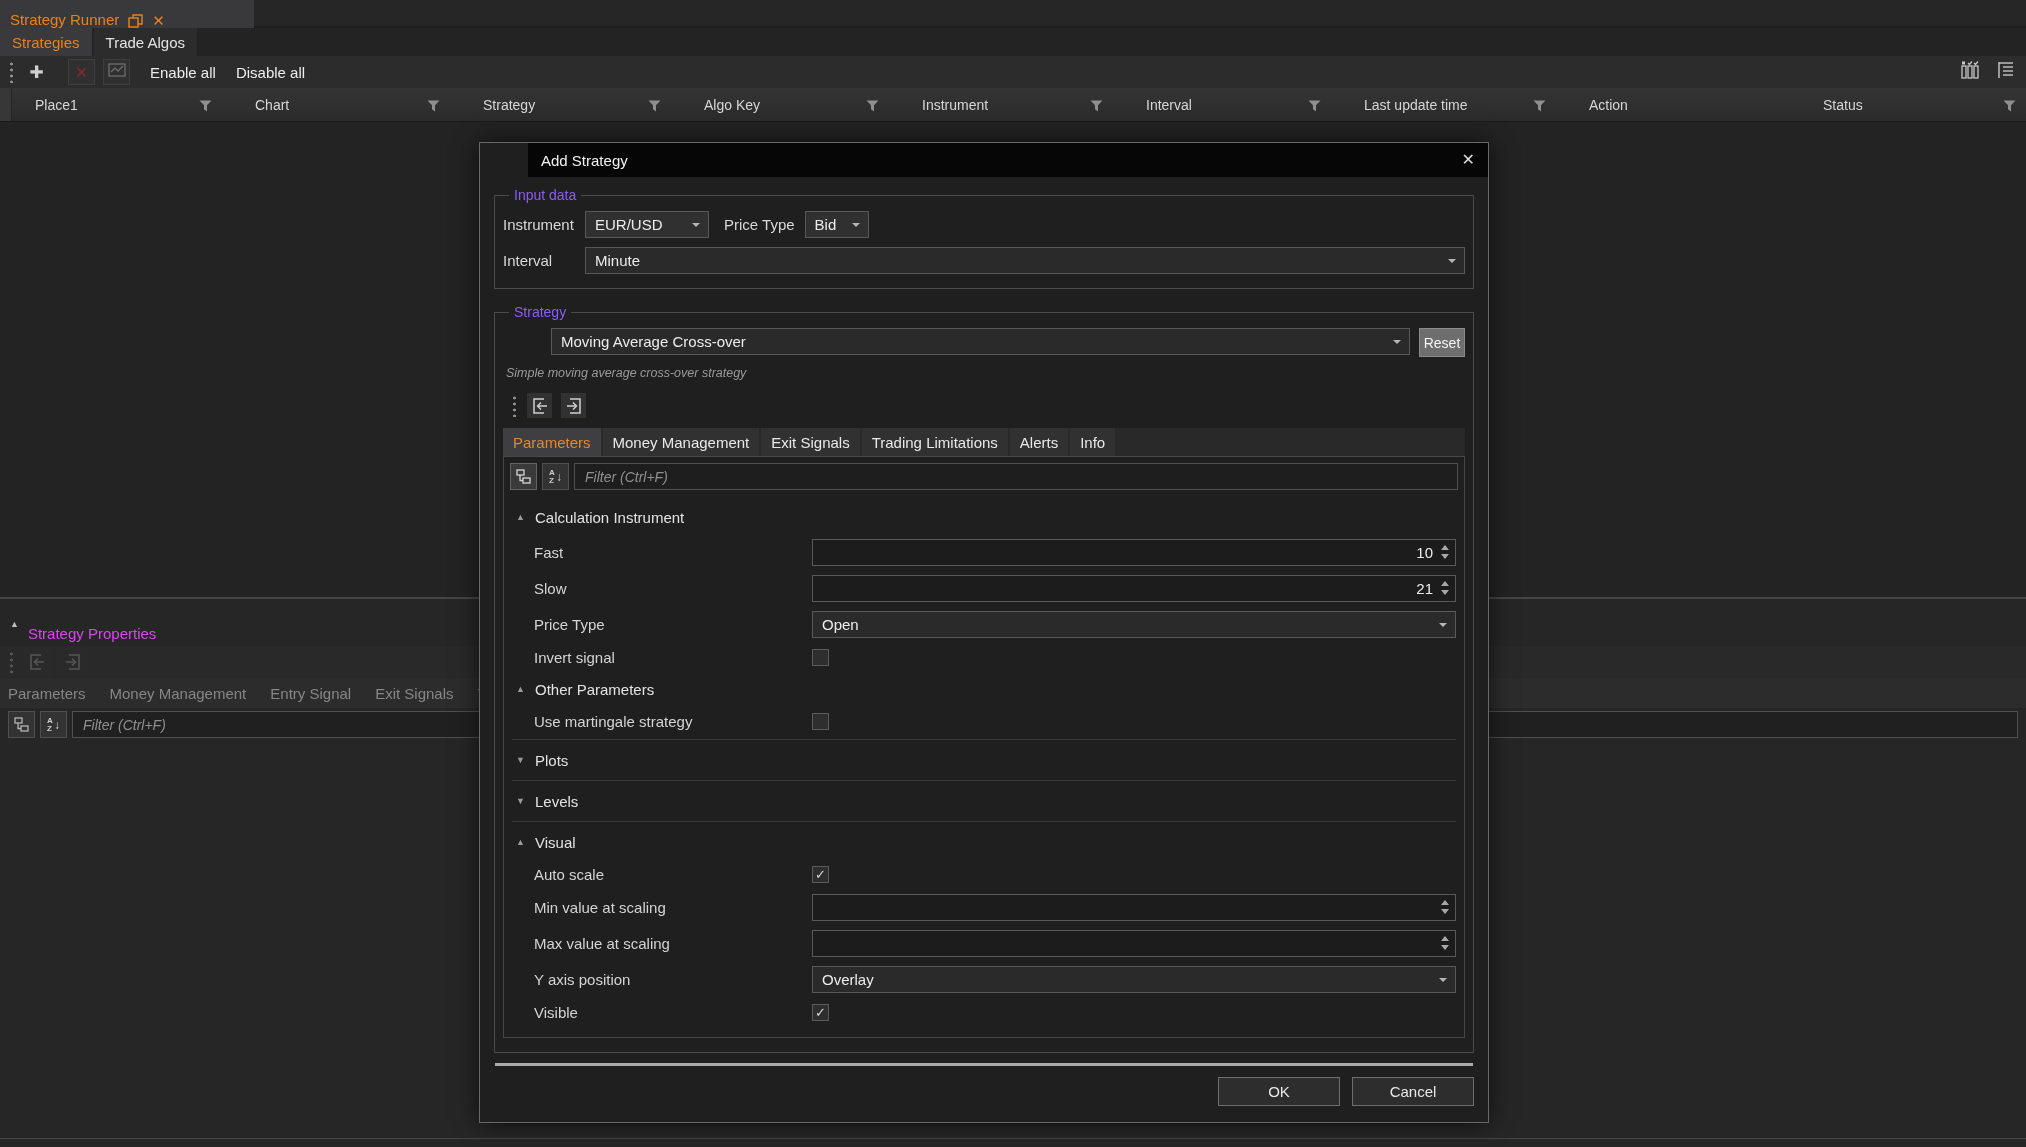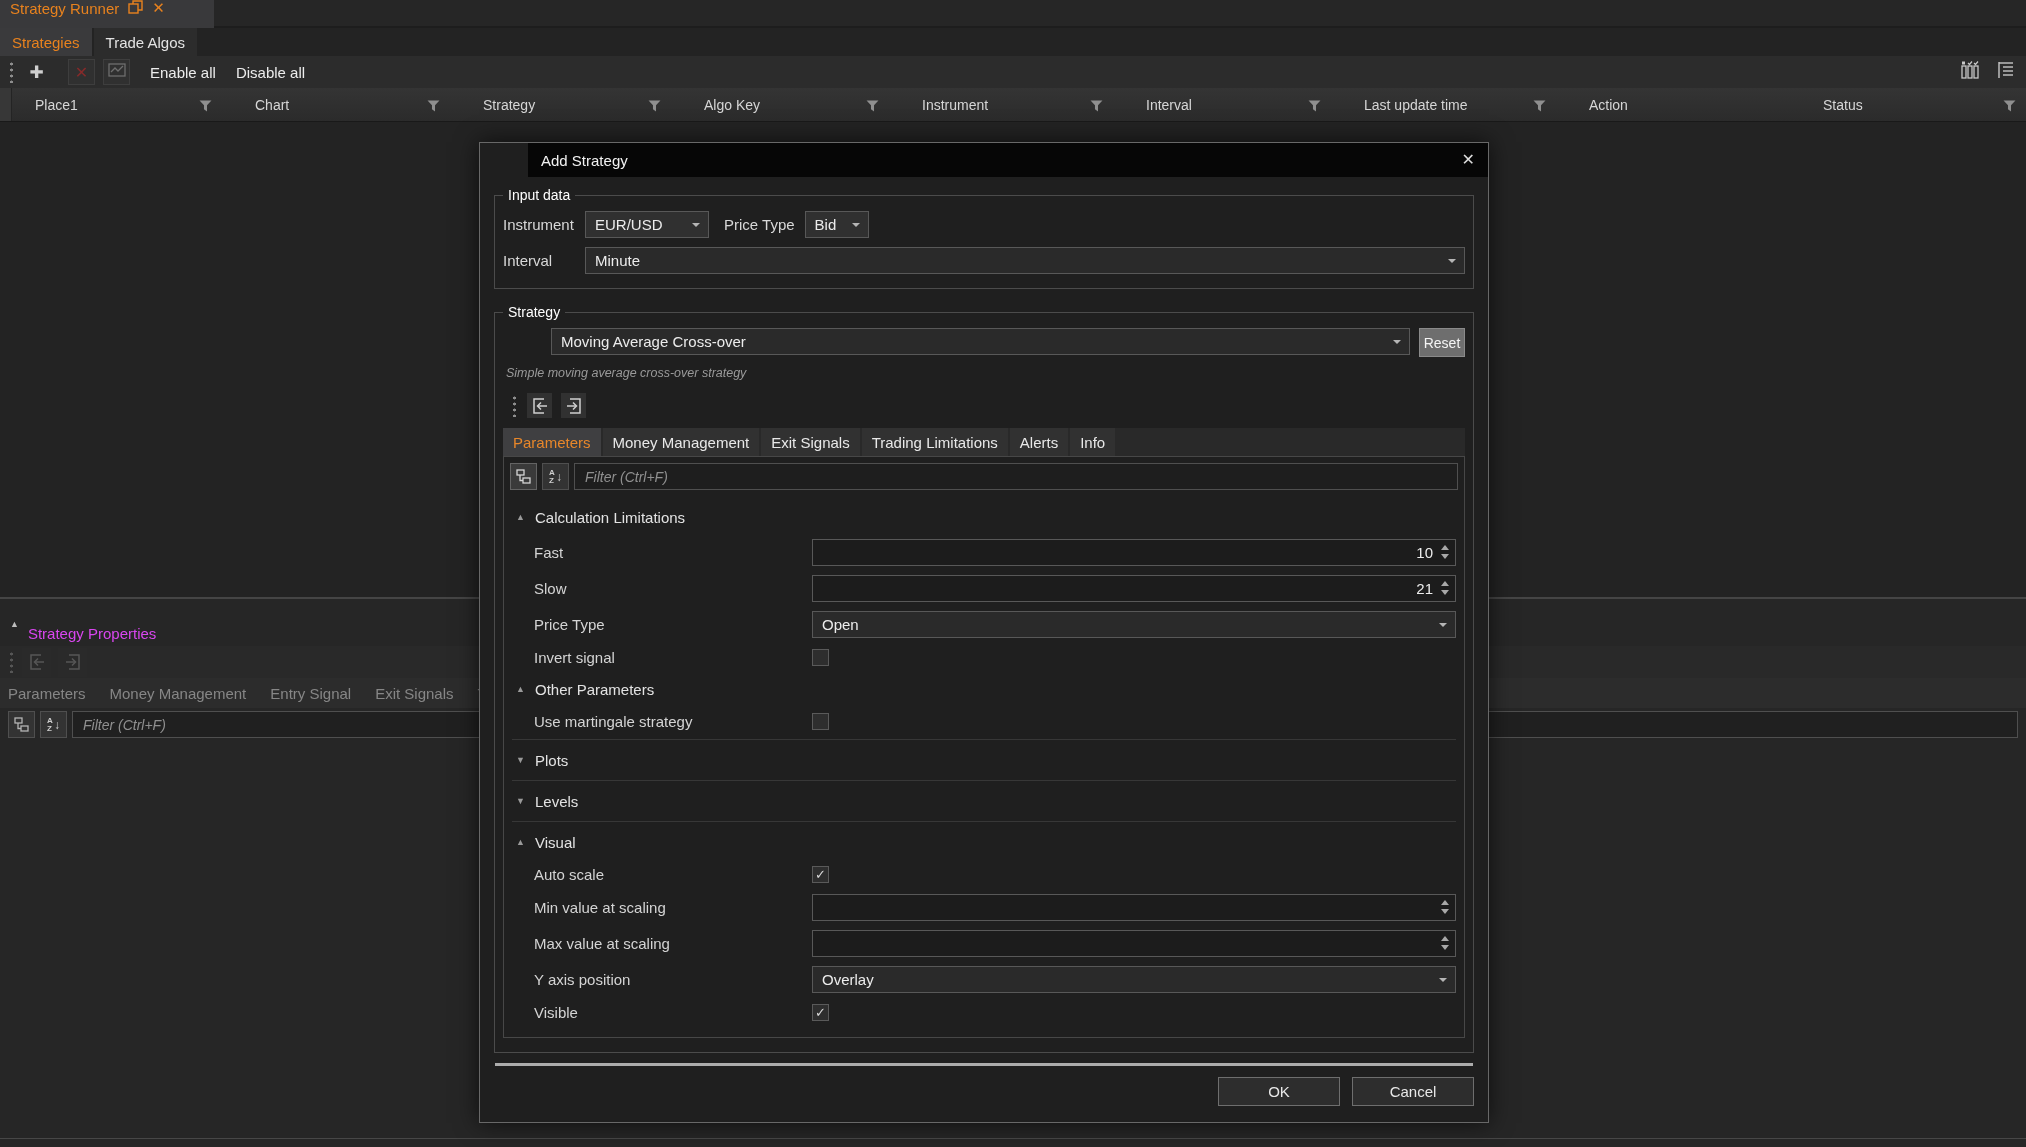--- a/index.html
+++ b/index.html
@@ -6,21 +6,21 @@
   html,body { width:2026px; height:1147px; overflow:hidden; }
   body {
     font-family: "Liberation Sans", "DejaVu Sans", sans-serif;
     background:#242424; color:#ddd; position:relative;
     -webkit-font-smoothing:antialiased;
   }
   .app { position:absolute; inset:0; }
 
   
   .win-tabbar { position:absolute; top:0; left:0; right:0; height:28px; background:#262626; border-bottom:2px solid #1d1d1d; }
-  .win-tab { position:absolute; left:0; top:0; width:214px; height:28px; background:#39393b; display:flex; align-items:flex-start; gap:9px; padding:0 10px; }
+  .win-tab { position:absolute; left:0; top:0; width:254px; height:28px; background:#39393b; display:flex; align-items:flex-end; gap:9px; padding:0 10px; }
   .win-tab-title { color:#e8821e; font-size:15px; white-space:nowrap; }
   .win-tab .popout svg { display:block; }
   .win-tab .close-x { color:#e8821e; font-size:15px; font-weight:bold; line-height:1; }
 
   
   .page-tabs { position:absolute; top:28px; left:0; right:0; height:28px; background:#232323; display:flex; }
   .page-tab { height:28px; display:flex; align-items:center; padding:0 12px; font-size:15px; color:#e3e3e3; background:#2c2c2c; margin-right:2px; }
   .page-tab.active { background:#3a3a3c; color:#e8821e; }
 
   
@@ -61,21 +61,21 @@
 
   
   .modal { position:absolute; left:479px; top:142px; width:1010px; height:981px;
     background:#1f1f1f; border:1px solid #686868; box-shadow:0 0 22px rgba(0,0,0,.65); z-index:10; overflow:hidden; }
   .modal-title { height:34px; background:#060606; display:flex; align-items:center; padding:0 13px;margin-left:48px; }
   .modal-title .t { font-size:15px; color:#f2f2f2; }
   .modal-title .x { margin-left:auto; color:#dedede; font-size:16px; line-height:1; }
   .modal-body { padding:10px 14px 0 14px; }
 
   fieldset { border:1px solid #4b4b4b; padding:8px 8px 14px 8px; }
-  legend { font-size:14px; color:#ffffff; padding:0 5px; }
+  legend { font-size:14px; color:#8b5cf6; padding:0 5px; margin-left:6px; }
   .frow { display:flex; align-items:center; }
   .flabel { font-size:15px; color:#d8d8d8; white-space:nowrap; }
   .w82 { width:82px; flex:none; }
 
   .dd { background:#2a2a2a; border:1px solid #585858; height:27px; display:flex; align-items:center;
     padding:0 24px 0 9px; font-size:15px; color:#ececec; position:relative; white-space:nowrap; }
   .dd.light { background:#303030; }
   .dd::after { content:''; position:absolute; right:8px; top:11px; border:4px solid transparent; border-top-color:#b5b5b5; }
   .dd.grow { flex:1; }
 
@@ -384,21 +384,21 @@
                   <span class="arr">↓</span>
               </span>
             </div>
             <input type="text" placeholder="Filter (Ctrl+F)" style="">
           </div>
 
           <div class="rows">
 
             <div class="group-hdr">
               <span class="tri">▲</span>
-              <span>Calculation Limitations</span>
+              <span>Calculation Instrument</span>
             </div>
             <div class="param-row">
               <span class="param-label">Fast</span>
               <div class="param-ctl">
                 <div class="spin">
                   <input type="text" value="10" style="">
                   <span class="arrows">
                       <span class="up"></span>
                       <span class="dn"></span>
                     </span>

